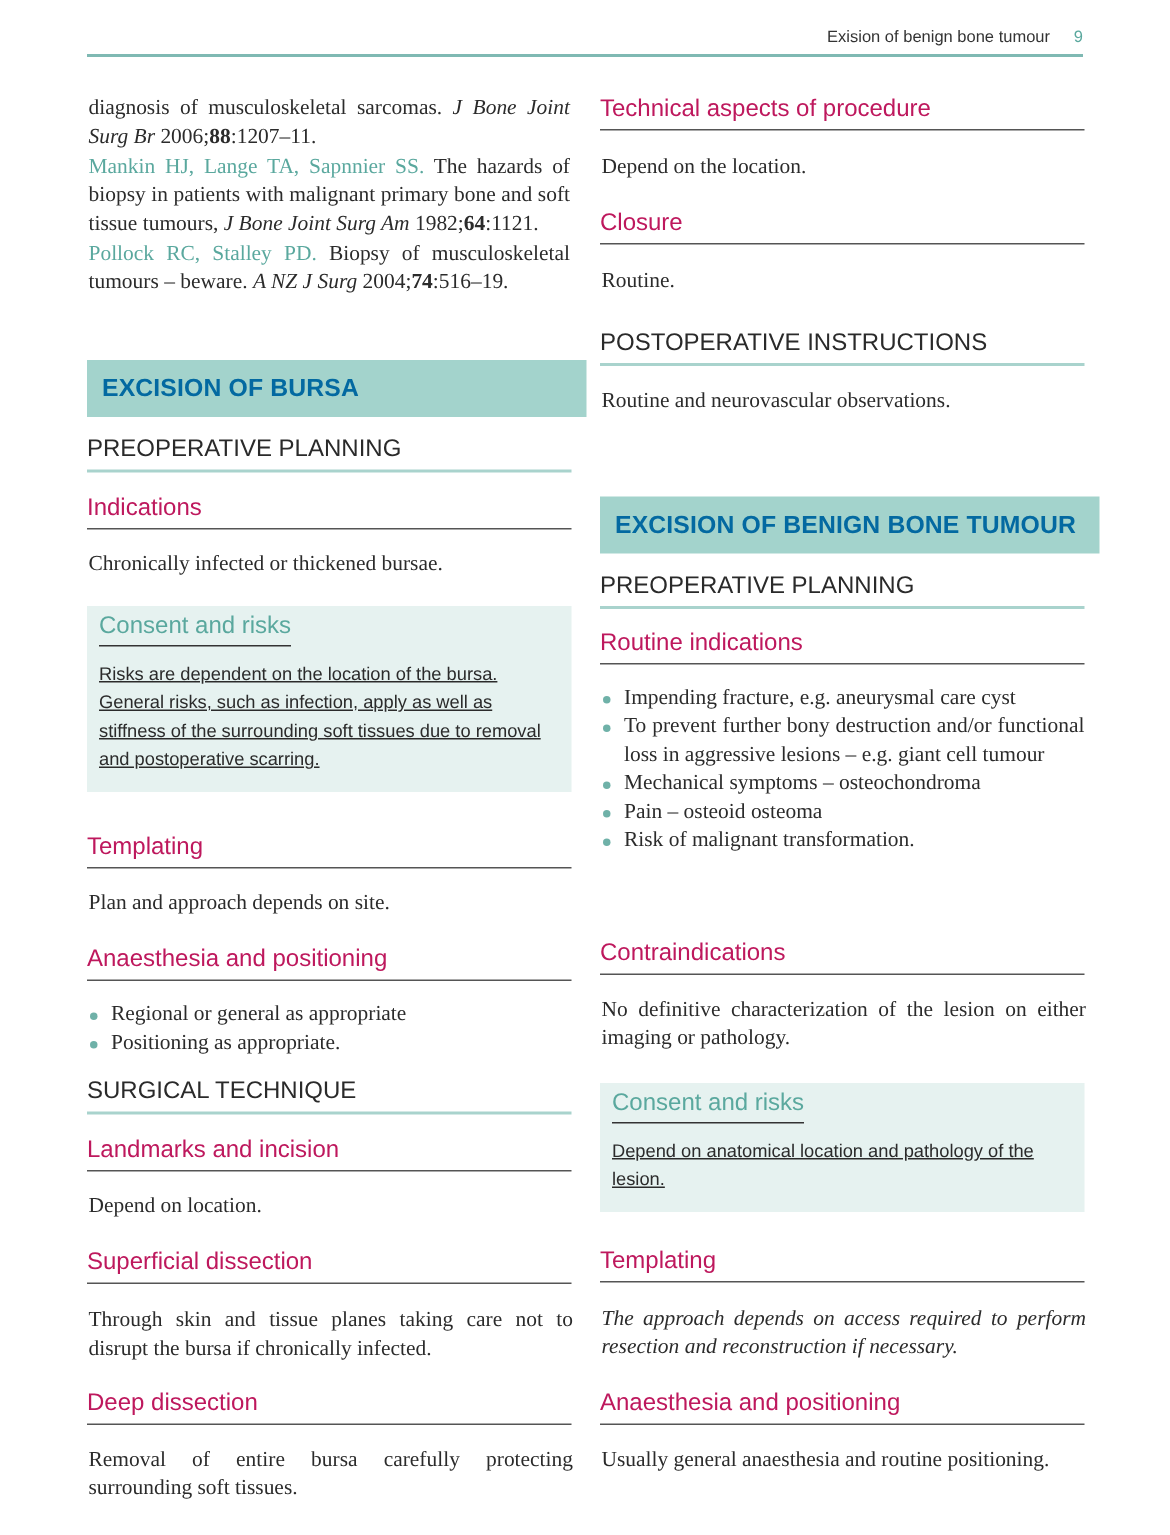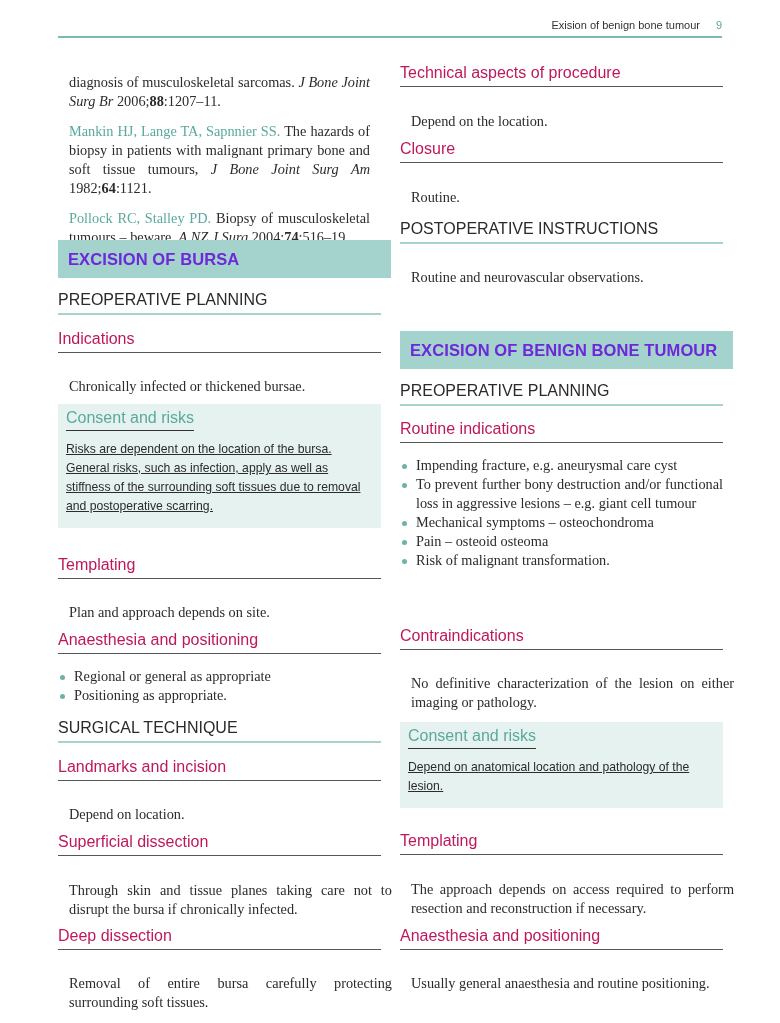--- a/index.html
+++ b/index.html
@@ -7,25 +7,25 @@
          font-family: "Liberation Serif", "DejaVu Serif", serif; color: #2b2b2b; }
   .running-head { position: absolute; left: 58px; top: 0; width: 664px; height: 36px;
                   border-bottom: 2px solid #7fb9b3; }
   .running-head .rh-text { position: absolute; right: 22px; top: 19px;
                   font-family: "Liberation Sans", "DejaVu Sans", sans-serif; font-size: 11px; color: #333; }
   .running-head .rh-page { position: absolute; right: 0; top: 19px;
                   font-family: "Liberation Sans", "DejaVu Sans", sans-serif; font-size: 11px; color: #5aa89e; }
   .col { position: absolute; top: 62px; width: 323px; }
   .col-left { left: 58px; }
   .col-right { left: 400px; }
-  p { margin: 11px; font-size: 14.3px; line-height: 19px; text-align: justify; }
+  p { margin: 1px; font-size: 14.3px; line-height: 19px; text-align: justify; }
   .ref-author { color: #5aa89e; }
   .banner { background: #a3d3cc; height: 38px; display: flex; align-items: center;
             padding-left: 10px; font-family: "Liberation Sans", "DejaVu Sans", sans-serif;
-            font-size: 16.5px; font-weight: bold; color: #6d28d9; letter-spacing: 0.1px; }
+            font-size: 16.5px; font-weight: bold; color: #0369a1; letter-spacing: 0.1px; }
   .sec-head { font-family: "Liberation Sans", "DejaVu Sans", sans-serif; font-size: 16px;
               color: #2a2a2a; padding-bottom: 4px; border-bottom: 2px solid #a9d3cd; }
   .sub-head { font-family: "Liberation Sans", "DejaVu Sans", sans-serif; font-size: 16px;
               color: #be185d; padding-bottom: 4px; border-bottom: 1px solid #555; }
   .box { background: #e6f2f0; padding: 5px 8px 10px 8px; text-decoration: underline; }
   .box .box-head { display: inline-block; font-family: "Liberation Sans", "DejaVu Sans", sans-serif;
               font-size: 16px; color: #5aa89e; padding-bottom: 3px; border-bottom: 1px solid #333; }
   .box .box-text { font-family: "Liberation Sans", "DejaVu Sans", sans-serif; font-size: 12.2px;
               line-height: 19px; color: #2b2b2b; margin-top: 9px; }
   ul { margin: 0; padding: 0; list-style: none; }
@@ -101,16 +101,16 @@
   </ul>
   <div class="abs sub-head" style="top:565px;">Contraindications</div>
   <p class="abs" style="top:601px;">No definitive characterization of the lesion on either imaging or pathology.</p>
 
   <div class="abs box" style="top:660px; height:86px; box-sizing:border-box;">
     <span class="box-head">Consent and risks</span>
     <div class="box-text">Depend on anatomical location and pathology of the lesion.</div>
   </div>
 
   <div class="abs sub-head" style="top:770px;">Templating</div>
-  <p class="abs" style="top:807px;">The approach depends on access required to perform resection and reconstruction if necessary.</p>
+  <p class="abs" style="top:807px;font-style:italic;">The approach depends on access required to perform resection and reconstruction if necessary.</p>
   <div class="abs sub-head" style="top:865px;">Anaesthesia and positioning</div>
   <p class="abs" style="top:901px;">Usually general anaesthesia and routine positioning.</p>
 </div>
 
 </body></html>

